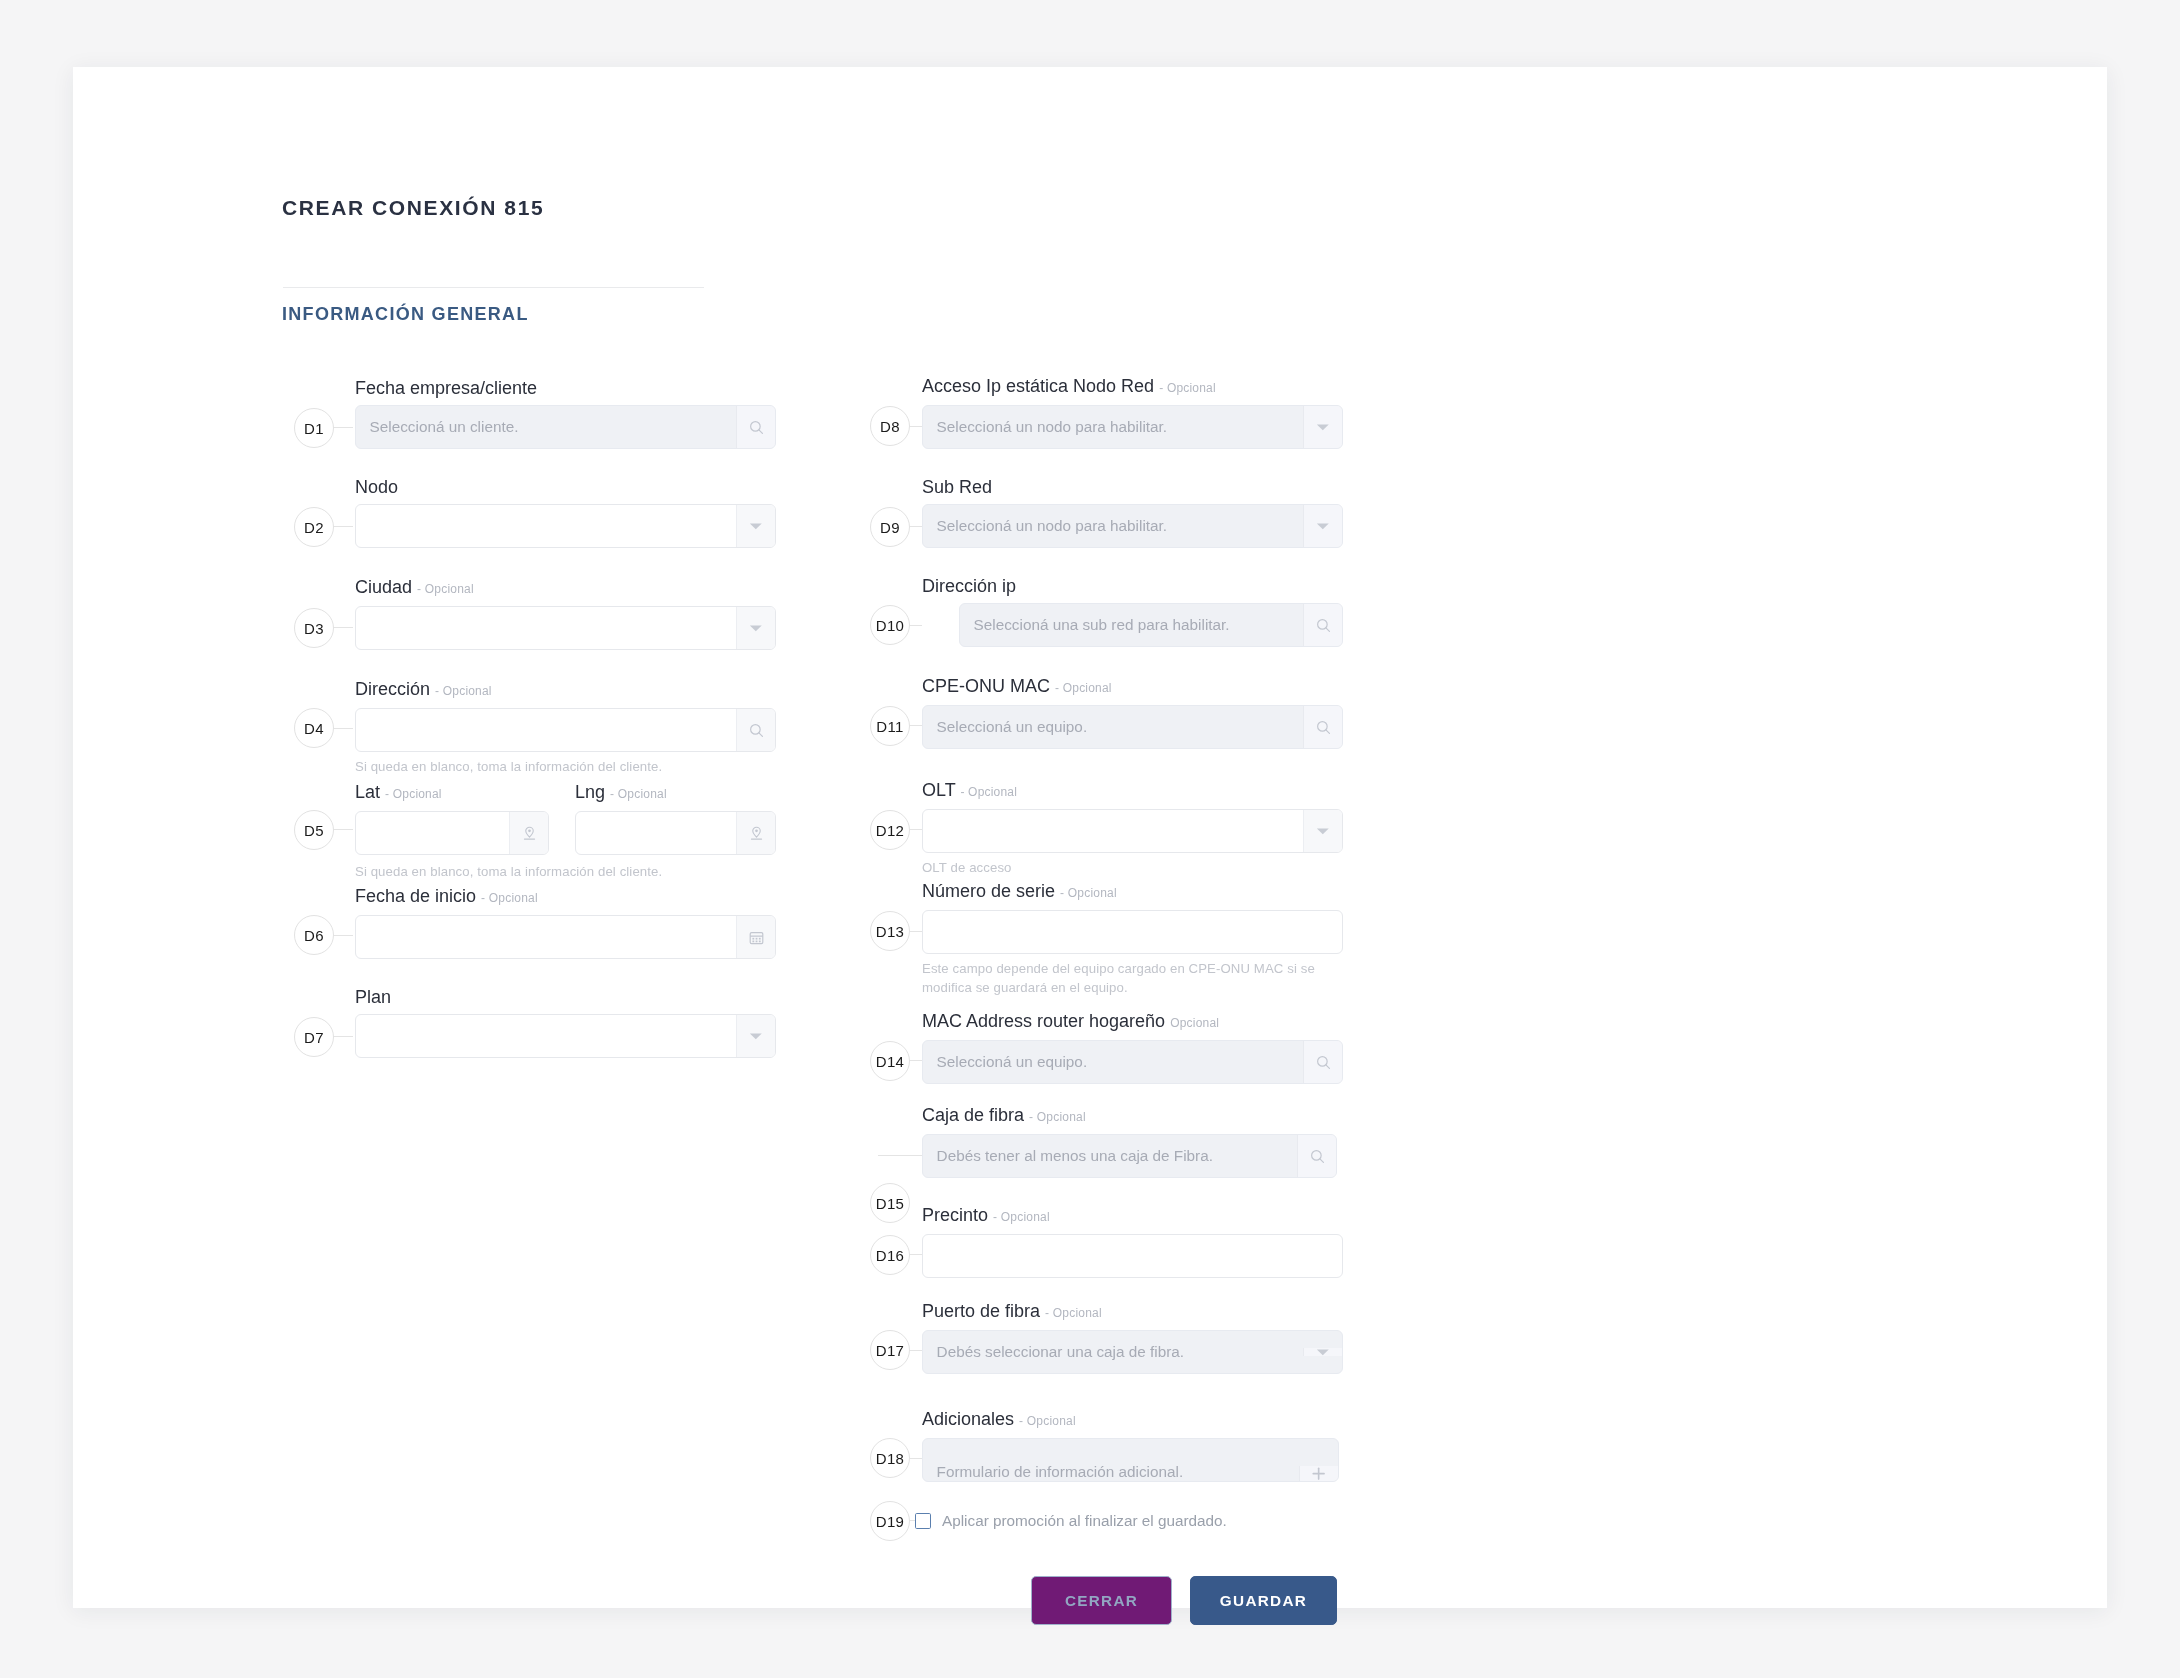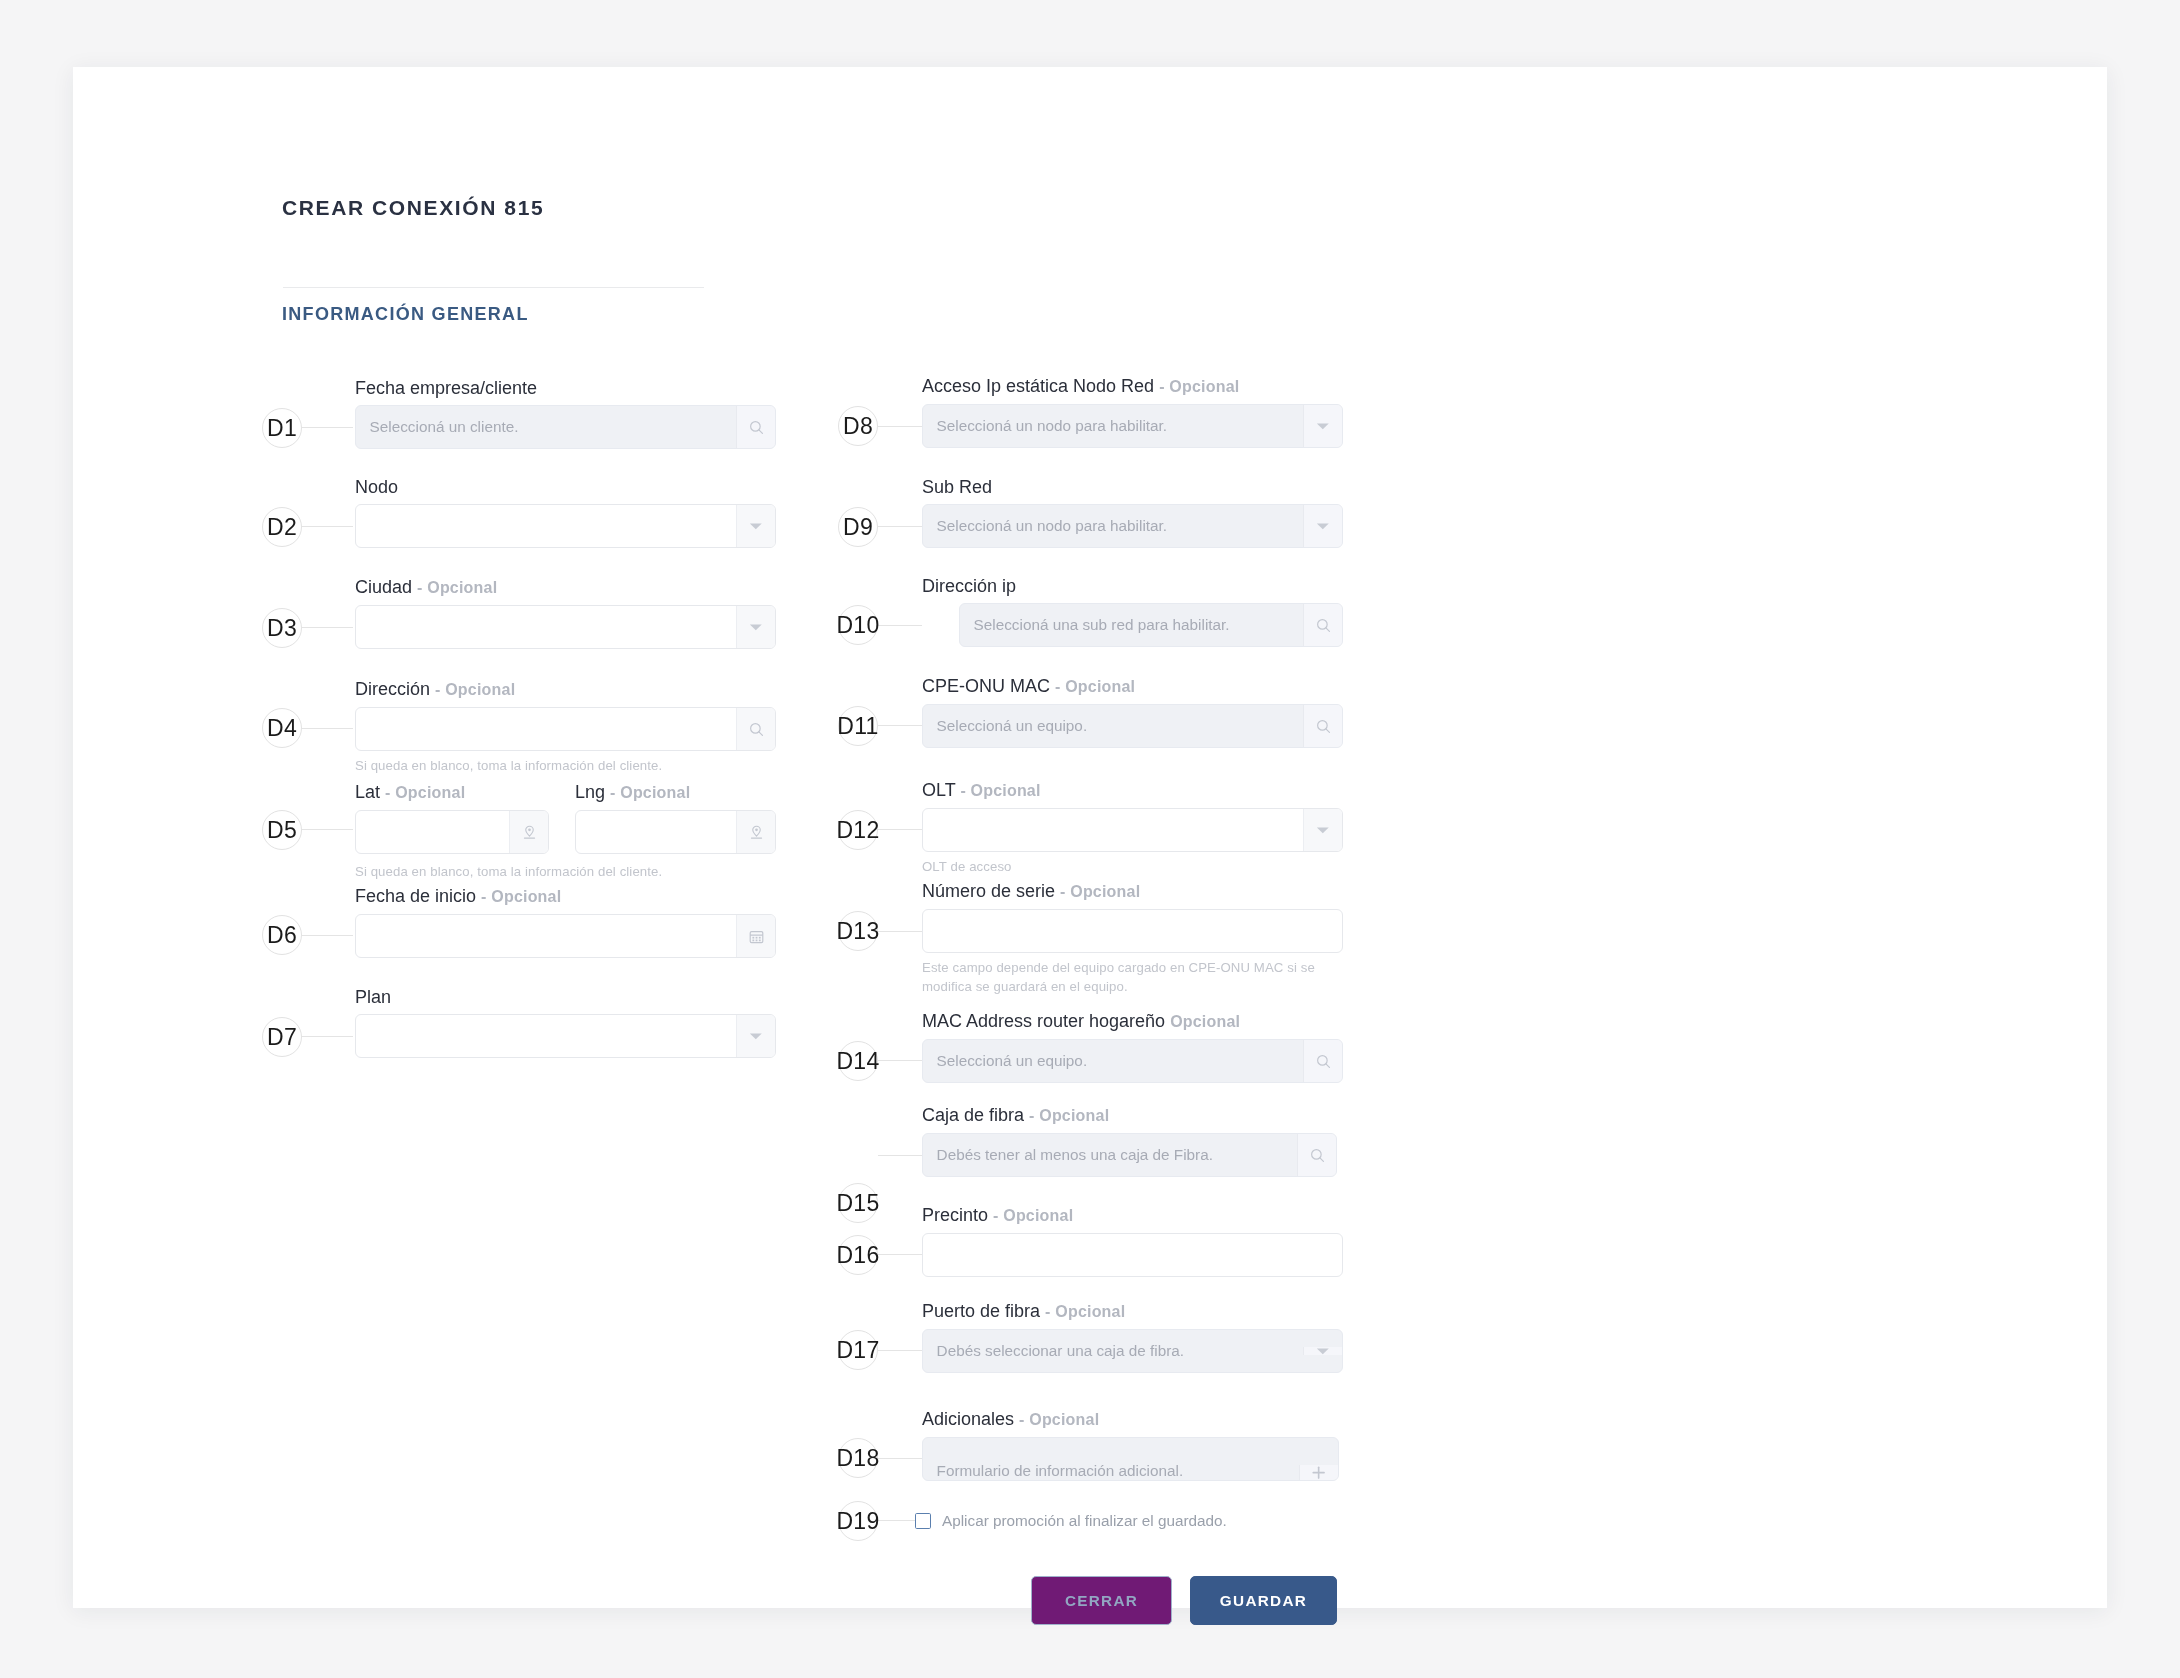--- a/index.html
+++ b/index.html
@@ -61,23 +61,23 @@
   .fieldgroup { position: absolute; }
 
   .flabel {
     font-size: 18px;
     color: #2b2f3a;
     font-weight: 400;
     white-space: nowrap;
     line-height: 22px;
   }
   .flabel .opt {
-    font-size: 16px;
+    font-size: 12px;
     color: #b3b7c0;
-    font-weight: 700;
+    font-weight: 400;
     letter-spacing: 0.2px;
   }
 
   .ctrl {
     position: relative;
     display: flex;
     align-items: stretch;
     border: 0.9px solid #e6e8ec;
     border-radius: 6px;
     background: #ffffff;
@@ -122,24 +122,25 @@
   .badge {
     position: absolute;
     width: 40px;
     height: 40px;
     border-radius: 50%;
     border: 0.9px solid #e2e2e2;
     background: #ffffff;
     display: flex;
     align-items: center;
     justify-content: center;
-    font-size: 23px;
+    font-size: 15px;
     color: #1b1b1b;
     letter-spacing: 0.3px;
     z-index: 5;
+    margin-left: 32px;
   }
   .leader {
     position: absolute;
     height: 0.9px;
     background: #e4e4e4;
     z-index: 4;
   }
 
   
   .cbrow { position: absolute; display: flex; align-items: center; }

